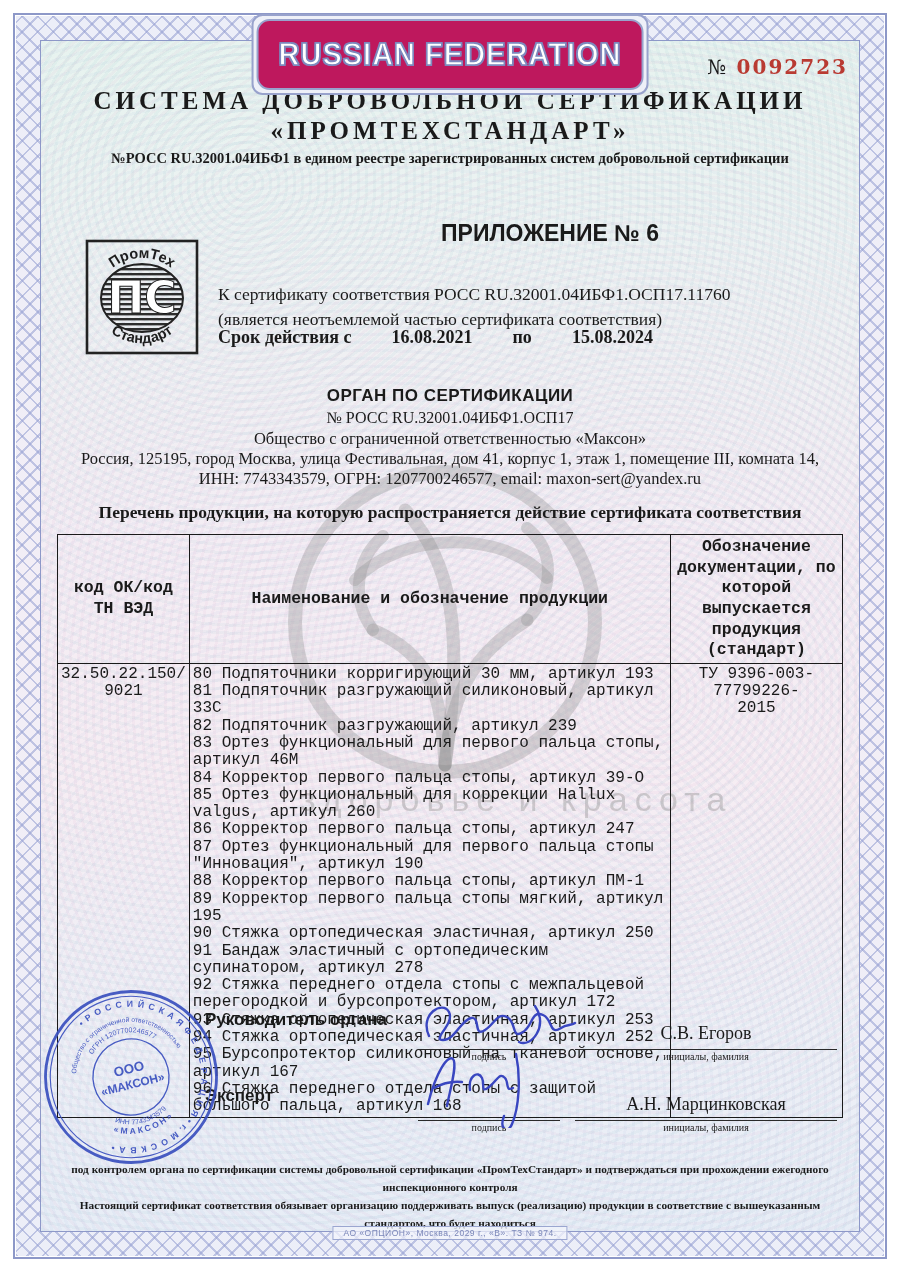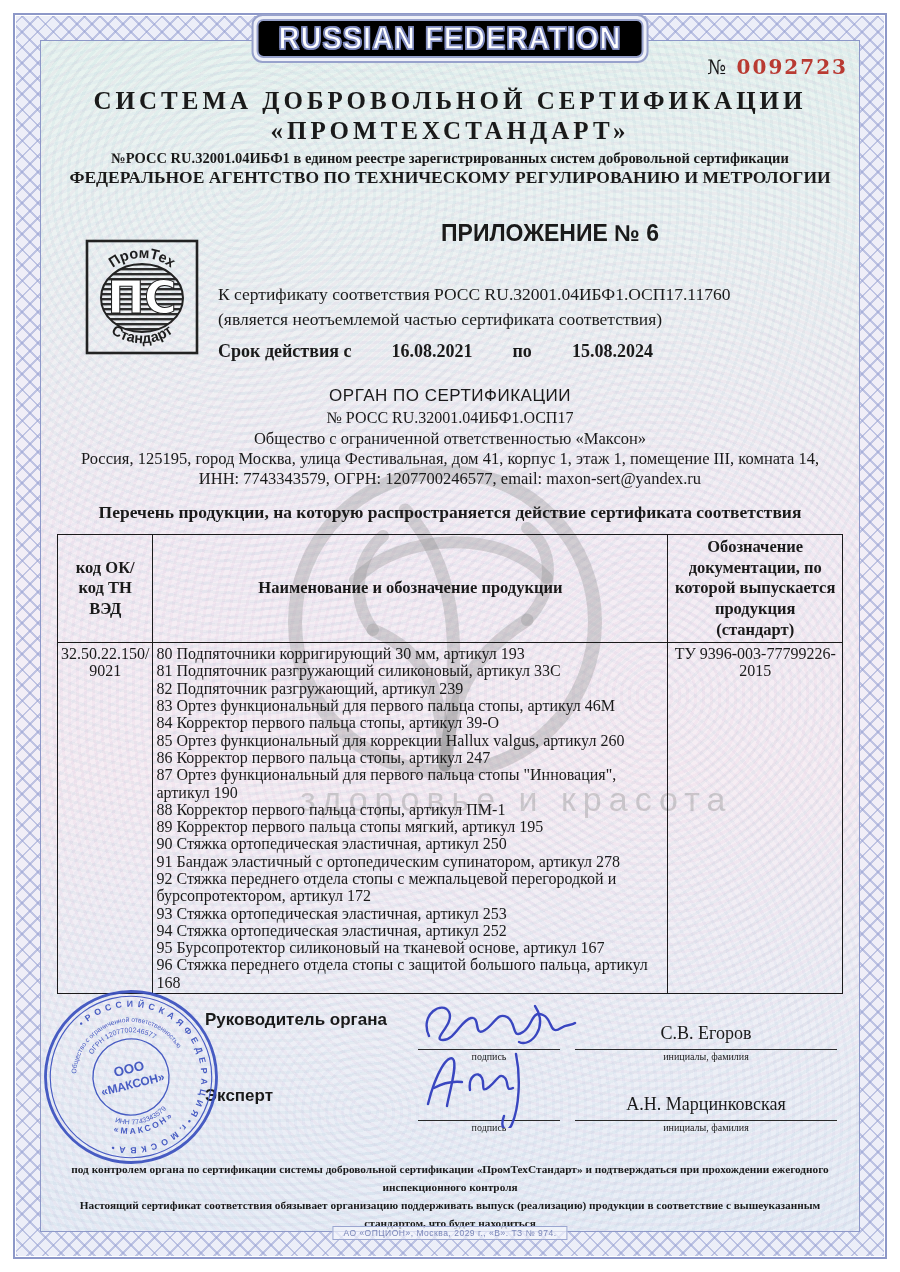--- a/index.html
+++ b/index.html
@@ -16,49 +16,49 @@
      background:
        repeating-radial-gradient(circle at 25% 12%, rgba(110,175,185,.07) 0 3px, rgba(255,255,255,0) 3px 8px),
        repeating-radial-gradient(circle at 75% 55%, rgba(205,140,185,.07) 0 3px, rgba(255,255,255,0) 3px 8px),
        repeating-radial-gradient(circle at 40% 90%, rgba(130,155,210,.06) 0 3px, rgba(255,255,255,0) 3px 8px),
        linear-gradient(180deg,#e7f3ef 0%,#ecf2f2 16%,#f4edf4 42%,#f6edf3 62%,#edeff6 84%,#e7edf6 100%);}
   .abs{position:absolute;}
   .ctr{left:0;right:0;text-align:center;}
   
   .badge{top:14px;left:50%;transform:translateX(-50%);z-index:6;
          border:2px solid #98a2cc;border-radius:11px;padding:3px;background:#eef0f8;}
-  .badge-in{border:2px solid #98a2cc;border-radius:7px;background:#000000;padding:1px 20px;}
+  .badge-in{border:2px solid #98a2cc;border-radius:13px;background:#be185d;padding:17px 20px;}
   .badge-txt{font-family:"Liberation Sans",sans-serif;font-weight:bold;font-size:29px;
          letter-spacing:1px;color:#fff;transform:scaleY(1.08);display:inline-block;
          -webkit-text-stroke:1.3px #7d88bd;
          text-shadow:1px 1px 0 #7d88bd,-1px -1px 0 #7d88bd,1px -1px 0 #7d88bd,-1px 1px 0 #7d88bd;}
   .cert-no{top:55px;right:52px;font-family:"DejaVu Serif",serif;font-size:20px;letter-spacing:2px;}
   .cert-no .num{color:#b93a32;font-weight:bold;}
   .t1{top:87px;font-weight:bold;font-size:25px;letter-spacing:4px;}
   .t2{top:117px;font-weight:bold;font-size:25px;letter-spacing:4px;}
   .t3{top:150px;font-weight:bold;font-size:14.5px;}
   .t4{top:167px;font-weight:bold;font-size:17.5px;}
   
   .app-title{top:220px;left:250px;width:600px;text-align:center;
              font-family:"Liberation Sans",sans-serif;font-weight:bold;font-size:23px;}
   .logo{left:84px;top:238px;}
   .ref1{left:218px;top:284px;font-size:17.5px;}
   .ref2{left:218px;top:309px;font-size:17.5px;}
-  .validity{left:218px;top:341px;font-size:18px;font-weight:600;}
+  .validity{left:218px;top:327px;font-size:18px;font-weight:600;}
   .validity .gap{display:inline-block;width:40px;}
   
-  .org-t{top:386px;font-family:"Liberation Sans",sans-serif;font-weight:normal;font-size:17px;letter-spacing:.5px;}
+  .org-t{top:386px;font-family:"Liberation Sans",sans-serif;font-weight:bold;font-size:17px;letter-spacing:.5px;}
   .org-n{top:409px;font-size:16px;}
   .org-c{top:429px;font-size:16.5px;text-align:center;}
   .org-a{top:449px;font-size:16.5px;}
   .org-r{top:469px;font-size:16.5px;}
   .list-h{top:502px;font-weight:bold;font-size:17.5px;}
   
   table.prod{position:absolute;left:57px;top:534px;width:786px;border-collapse:collapse;z-index:4;}
-  table.prod th,table.prod td{border:1.6px solid #1a1a1a;font-family:Liberation Serif, serif;}
+  table.prod th,table.prod td{border:1.6px solid #1a1a1a;font-family:Liberation Mono, monospace;}
   table.prod th{font-weight:bold;font-size:16.5px;text-align:center;vertical-align:middle;
                 height:98px;line-height:1.25;padding:2px 6px;}
   th.c1{width:78px;} th.c2{width:527px;} th.c3{width:165px;}
   table.prod td{vertical-align:top;font-size:16px;line-height:17.3px;height:331px;
                 white-space:pre-line;padding:2px 3px;}
   td.code,td.std{text-align:center;font-size:16px;line-height:19px;}
   
   .sig-label{font-family:"Liberation Sans",sans-serif;font-weight:bold;font-size:17px;z-index:4;}
   .lab1{left:205px;top:1010px;} .lab2{left:205px;top:1086px;}
   .sigline{border-top:1.5px solid #2a2a2a;z-index:4;}
@@ -112,21 +112,20 @@
       <div class="badge-in"><span class="badge-txt">RUSSIAN FEDERATION</span></div>
     </div>
     <div class="abs cert-no">
       <span>№</span>
       <span class="num">0092723</span>
     </div>
 
     <div class="abs ctr t2">«ПРОМТЕХСТАНДАРТ»</div>
     <div class="abs ctr t1">СИСТЕМА ДОБРОВОЛЬНОЙ СЕРТИФИКАЦИИ</div>
     <div class="abs ctr t3">№РОСС RU.32001.04ИБФ1 в едином реестре зарегистрированных систем добровольной сертификации</div>
-    <div class="abs ctr t4">ФЕДЕРАЛЬНОЕ АГЕНТСТВО ПО ТЕХНИЧЕСКОМУ РЕГУЛИРОВАНИЮ И МЕТРОЛОГИИ</div>
 
     <div class="abs app-title">ПРИЛОЖЕНИЕ № 6</div>
 
     <svg class="abs logo" width="116" height="118" viewBox="0 0 116 118">
       <defs>
         <pattern id="stripes" width="4" height="5" patternUnits="userSpaceOnUse">
           <rect width="4" height="2.4" y="0" fill="#2d2d2d"></rect>
         </pattern>
         <path id="arcTop" d="M 16,46 A 46,44 0 0 1 100,46"></path>
         <path id="arcBot" d="M 12,76 A 50,48 0 0 0 104,76"></path>

